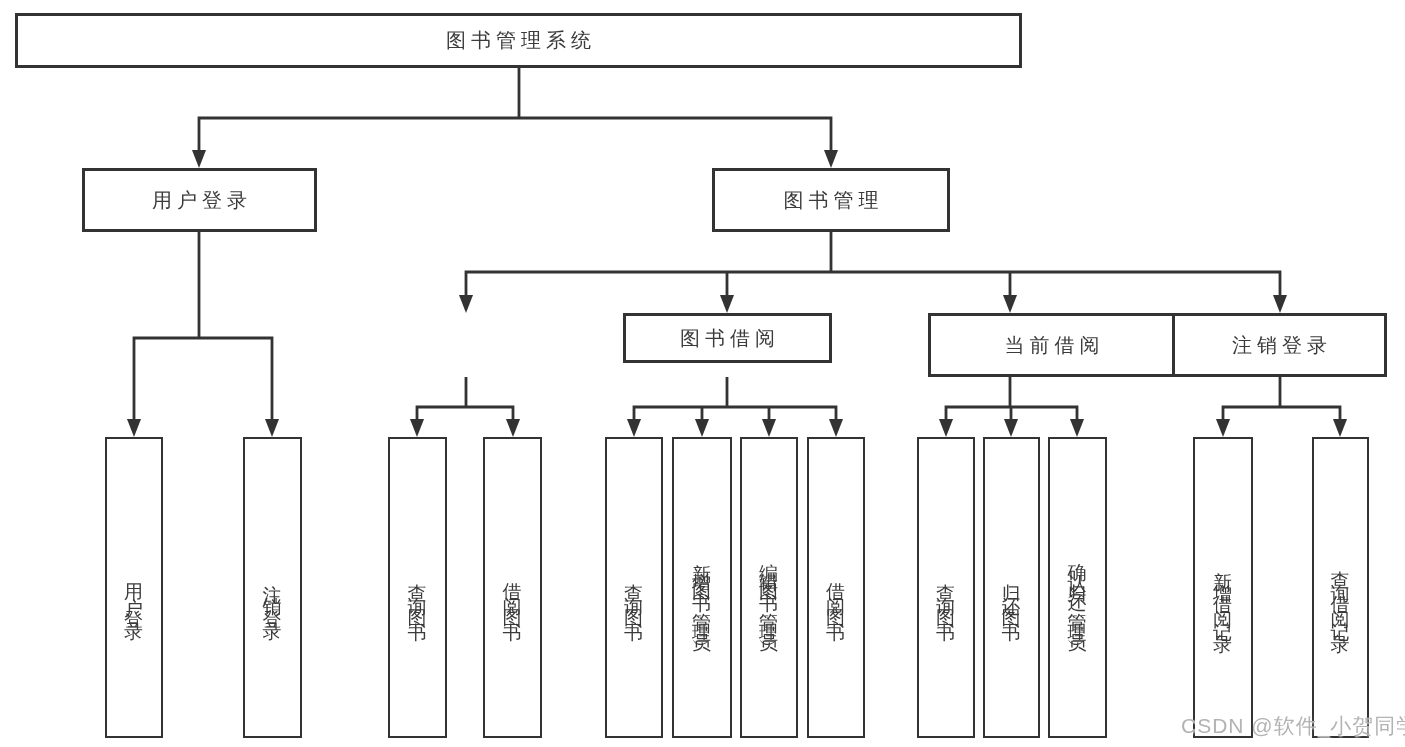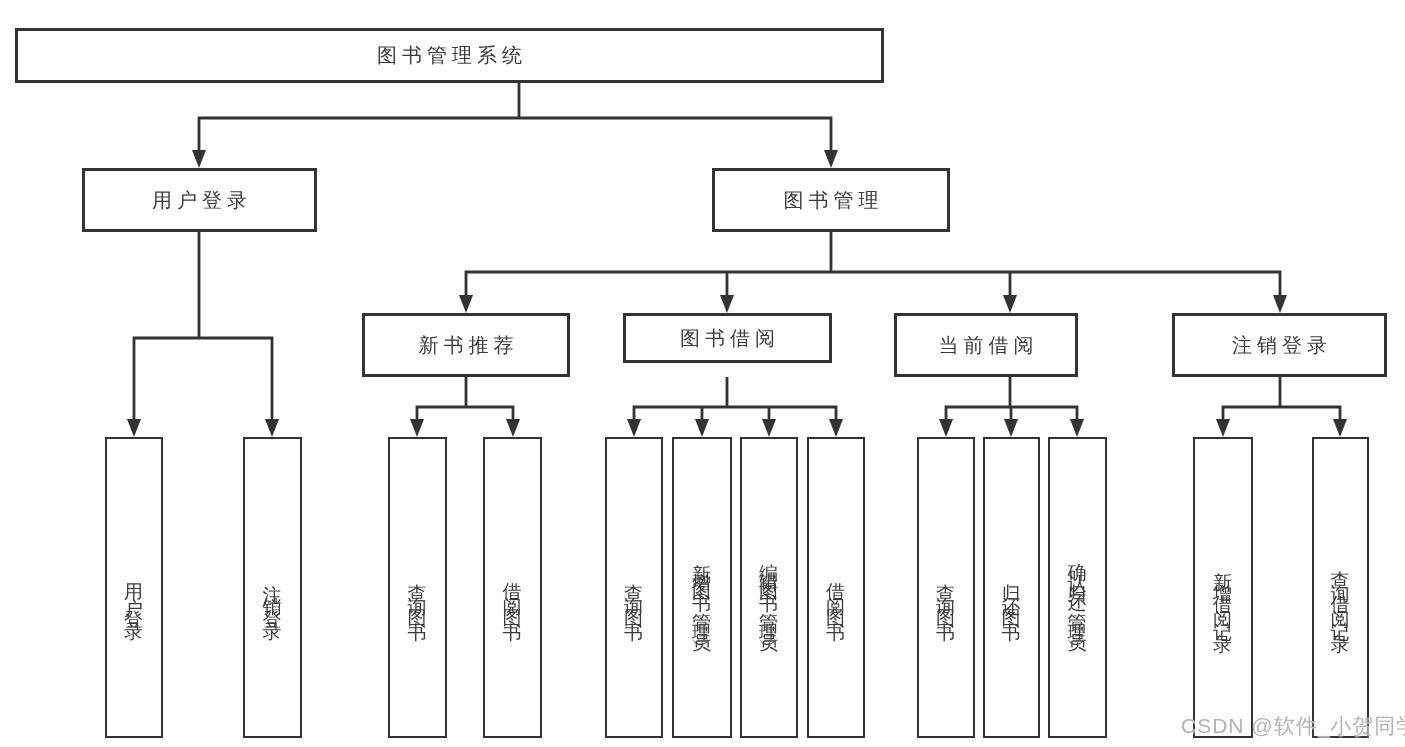--- a/index.html
+++ b/index.html
@@ -93,38 +93,35 @@
     <path d="M1010,377 V407 M946,421 V407 H1077 V421 M1011,407 V421"></path>
     <polygon fill="#333333" stroke="none" points="939,419 953,419 946,437"></polygon>
     <polygon fill="#333333" stroke="none" points="1004,419 1018,419 1011,437"></polygon>
     <polygon fill="#333333" stroke="none" points="1070,419 1084,419 1077,437"></polygon>
 
     <path d="M1280,377 V407 M1223,421 V407 H1340 V421"></path>
     <polygon fill="#333333" stroke="none" points="1216,419 1230,419 1223,437"></polygon>
     <polygon fill="#333333" stroke="none" points="1333,419 1347,419 1340,437"></polygon>
   </svg>
 
-  <div class="node" style="left:15px;top:28px;width:869px;height:55px">
+  <div class="node" style="left:15px;top:13px;width:1007px;height:55px">
     <span class="hlabel">图书管理系统</span>
   </div>
 
   <div class="node" style="left:82px;top:168px;width:235px;height:64px">
     <span class="hlabel">用户登录</span>
   </div>
   <div class="node" style="left:712px;top:168px;width:238px;height:64px">
     <span class="hlabel">图书管理</span>
   </div>
 
-  <div class="node" style="left:362px;top:313px;width:208px;height:64px">
-    <span class="hlabel">新书推荐</span>
-  </div>
   <div class="node" style="left:623px;top:313px;width:209px;height:50px">
     <span class="hlabel">图书借阅</span>
   </div>
-  <div class="node" style="left:894px;top:313px;width:184px;height:64px">
+  <div class="node" style="left:928px;top:313px;width:248px;height:64px">
     <span class="hlabel">当前借阅</span>
   </div>
   <div class="node" style="left:1172px;top:313px;width:215px;height:64px">
     <span class="hlabel">注销登录</span>
   </div>
 
   <div class="vnode" style="left:105px;top:437px;width:58px;height:301px">
     <span class="vtext">用户登录</span>
   </div>
   <div class="vnode" style="left:243px;top:437px;width:59px;height:301px">

